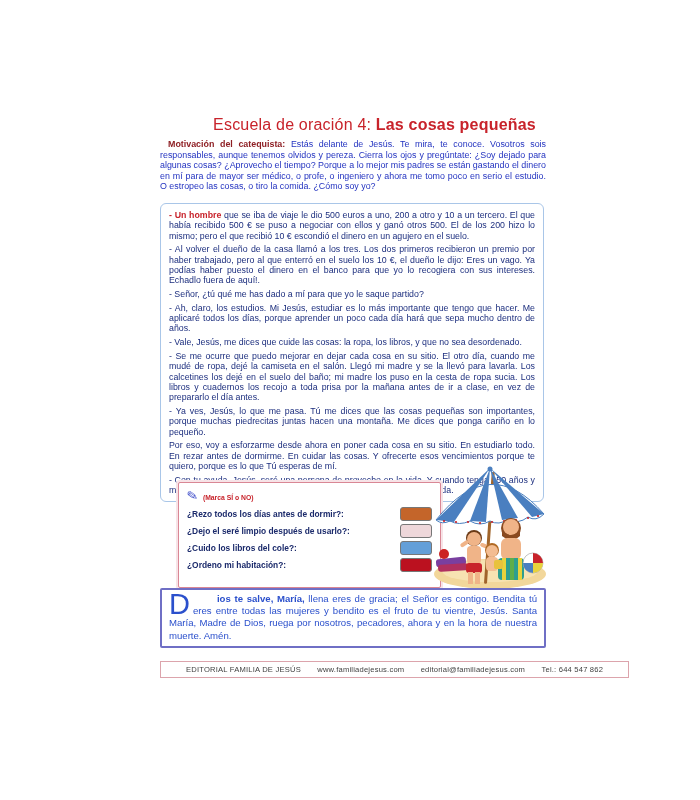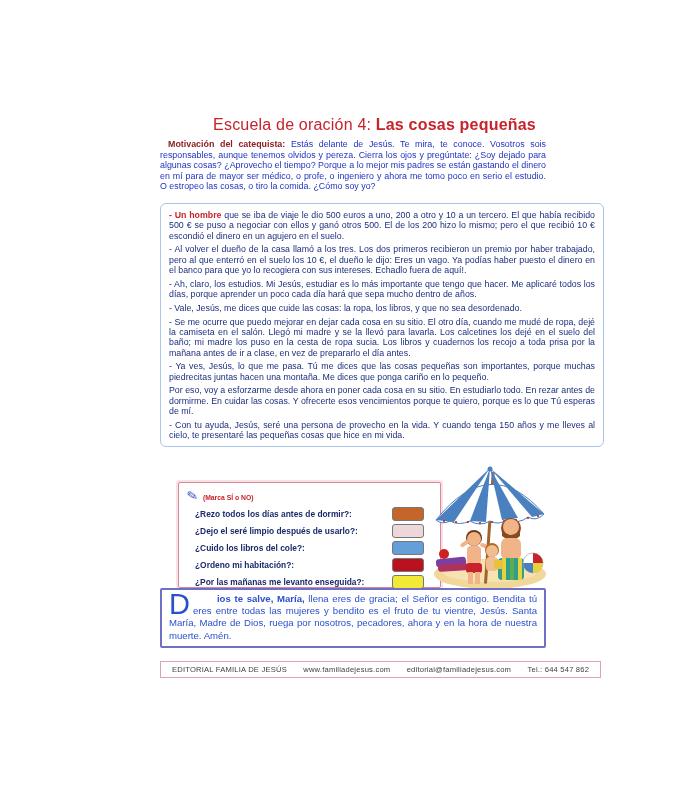--- a/index.html
+++ b/index.html
@@ -12,76 +12,77 @@
          font-size:16px;letter-spacing:.2px;white-space:nowrap;}
   .title .t1{font-weight:500;padding-left:43px;}
   .title .t2{font-weight:bold;}
 
   
   .motivation{position:absolute;top:139px;left:0;width:386px;text-align:justify;
               font-size:8.9px;line-height:10.6px;color:#2333c0;}
   .motivation .lead{color:#8e1f24;font-weight:bold;padding-left:8px;}
 
   
-  .storybox{position:absolute;top:203px;left:0;width:444px;border:1px solid #a9c6e8;
+  .storybox{position:absolute;top:203px;left:0;width:384px;border:1px solid #a9c6e8;
             border-radius:6px;padding:6px 8px;box-sizing:border-box;background:#fff;}
   .storybox p{margin:0 0 3.5px 0;text-align:justify;font-size:8.8px;line-height:10.3px;
               color:#1c2e7e;font-weight:500;}
   .storybox p:last-child{margin-bottom:0;}
   .storybox .redlead{color:#c8232b;font-weight:bold;}
 
   
   .checklist{position:absolute;top:482px;left:18px;width:263px;height:106px;box-sizing:border-box;
              border:1px solid #d98795;box-shadow:0 0 0 2px #f7e3e7;border-radius:2px;
              padding:5px 8px 4px 8px;background:#fff;}
   .chk-head{display:flex;align-items:baseline;gap:5px;margin-bottom:4px;}
   .pencil{color:#3a49c8;font-size:13px;transform:rotate(-10deg);display:inline-block;}
   .chk-title{color:#2a3bd0;font-weight:bold;font-size:11.5px;letter-spacing:.2px;white-space:nowrap;}
   .chk-note{color:#c8232b;font-size:6.8px;font-weight:bold;white-space:nowrap;}
-  .chk-row{display:flex;align-items:center;justify-content:space-between;margin:3px 8px;}
+  .chk-row{display:flex;align-items:center;justify-content:space-between;margin:3px 0;}
   .chk-label{color:#1b2a6b;font-weight:bold;font-size:8.4px;white-space:nowrap;}
   .swatch{width:30px;height:12px;border:1px solid #777;border-radius:3px;flex:0 0 auto;}
 
   
   .illus{position:absolute;top:466px;left:272px;width:116px;height:126px;}
 
   
   .prayer{position:absolute;top:588px;left:0;width:386px;box-sizing:border-box;
           border:2px solid #6f6fc5;border-radius:2px;padding:3px 7px 4px 7px;
           color:#2b50cc;font-size:9.6px;line-height:12.2px;text-align:justify;background:#fff;}
   .dropcap{float:left;font-size:29px;line-height:23px;padding-right:3px;color:#2b50cc;}
   .prayer .plead{font-weight:bold;margin-left:24px;}
 
   
   .purpose{position:absolute;top:634px;left:0;right:0;text-align:center;color:#2a3bd0;
            font-weight:bold;font-size:11px;}
 
   
   .footerwrap{position:absolute;top:658px;left:0;right:0;text-align:center;}
-  .footerbox{display:inline-block;border:1px solid #dca4ac;padding:3px 4px;font-size:7.6px;
+  .footerbox{display:inline-block;border:1px solid #dca4ac;padding:3px 18px;font-size:7.6px;
              color:#3f3f3f;letter-spacing:.2px;white-space:nowrap;}
   .footerbox span{margin:0 7px;}
 </style>
 </head>
 <body>
 
 <div class="sheet">
   <div class="content">
 
     <div class="title">
       <span class="t1">Escuela de oración 4: </span><span class="t2">Las cosas pequeñas</span>
     </div>
 
     <div class="motivation">
       <span class="lead">Motivación del catequista:</span><span> Estás delante de Jesús. Te mira, te conoce. Vosotros sois responsables, aunque tenemos olvidos y pereza. Cierra los ojos y pregúntate: ¿Soy dejado para algunas cosas? ¿Aprovecho el tiempo? Porque a lo mejor mis padres se están gastando el dinero en mí para de mayor ser médico, o profe, o ingeniero y ahora me tomo poco en serio el estudio. O estropeo las cosas, o tiro la comida. ¿Cómo soy yo?</span>
     </div>
 
     <div class="storybox">
       <p><span class="redlead">- Un hombre</span><span> que se iba de viaje le dio 500 euros a uno, 200 a otro y 10 a un tercero. El que había recibido 500 € se puso a negociar con ellos y ganó otros 500. El de los 200 hizo lo mismo; pero el que recibió 10 € escondió el dinero en un agujero en el suelo.</span></p>
       <p>- Al volver el dueño de la casa llamó a los tres. Los dos primeros recibieron un premio por haber trabajado, pero al que enterró en el suelo los 10 €, el dueño le dijo: Eres un vago. Ya podías haber puesto el dinero en el banco para que yo lo recogiera con sus intereses. Echadlo fuera de aquí!.</p>
+      <p>- Señor, ¿tú qué me has dado a mí para que yo le saque partido?</p>
       <p>- Ah, claro, los estudios. Mi Jesús, estudiar es lo más importante que tengo que hacer. Me aplicaré todos los días, porque aprender un poco cada día hará que sepa mucho dentro de años.</p>
       <p>- Vale, Jesús, me dices que cuide las cosas: la ropa, los libros, y que no sea desordenado.</p>
       <p>- Se me ocurre que puedo mejorar en dejar cada cosa en su sitio. El otro día, cuando me mudé de ropa, dejé la camiseta en el salón. Llegó mi madre y se la llevó para lavarla. Los calcetines los dejé en el suelo del baño; mi madre los puso en la cesta de ropa sucia. Los libros y cuadernos los recojo a toda prisa por la mañana antes de ir a clase, en vez de prepararlo el día antes.</p>
       <p>- Ya ves, Jesús, lo que me pasa. Tú me dices que las cosas pequeñas son importantes, porque muchas piedrecitas juntas hacen una montaña. Me dices que ponga cariño en lo pequeño.</p>
       <p>Por eso, voy a esforzarme desde ahora en poner cada cosa en su sitio. En estudiarlo todo. En rezar antes de dormirme. En cuidar las cosas. Y ofrecerte esos vencimientos porque te quiero, porque es lo que Tú esperas de mí.</p>
       <p>- Con tu ayuda, Jesús, seré una persona de provecho en la vida. Y cuando tenga 150 años y me lleves al cielo, te presentaré las pequeñas cosas que hice en mi vida.</p>
     </div>
 
     <div class="checklist">
       <div class="chk-head">
@@ -96,24 +97,20 @@
         <span class="chk-label">¿Dejo el seré limpio después de usarlo?:</span>
         <span class="swatch" style="background-color: rgb(238, 215, 218);"></span>
       </div>
       <div class="chk-row">
         <span class="chk-label">¿Cuido los libros del cole?:</span>
         <span class="swatch" style="background-color: rgb(100, 159, 216);"></span>
       </div>
       <div class="chk-row">
         <span class="chk-label">¿Ordeno mi habitación?:</span>
         <span class="swatch" style="background-color: rgb(187, 17, 31);"></span>
-      </div>
-      <div class="chk-row">
-        <span class="chk-label">¿Por las mañanas me levanto enseguida?:</span>
-        <span class="swatch" style="background-color: rgb(242, 232, 54);"></span>
       </div>
     </div>
 
     <div class="illus">
       <svg width="116" height="126" viewBox="0 0 116 126" xmlns="http://www.w3.org/2000/svg">
 
         <g>
           <ellipse cx="58" cy="108" rx="56" ry="15" fill="#f2d79b"></ellipse>
           <ellipse cx="58" cy="105" rx="48" ry="11" fill="#f7e3b2"></ellipse>
         </g>

